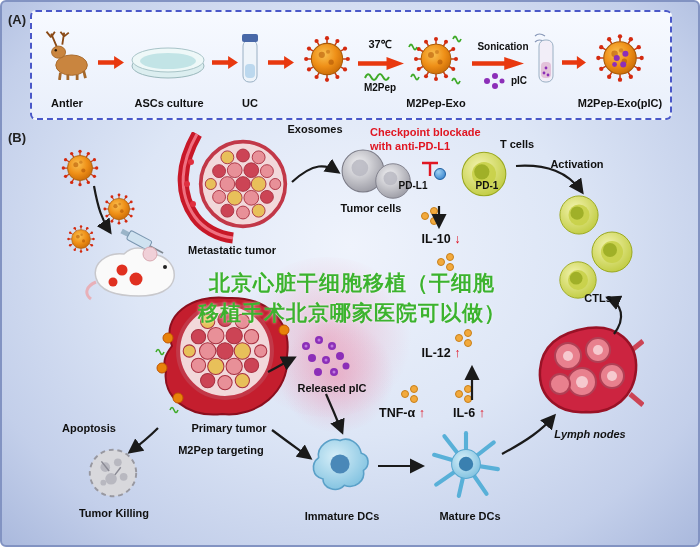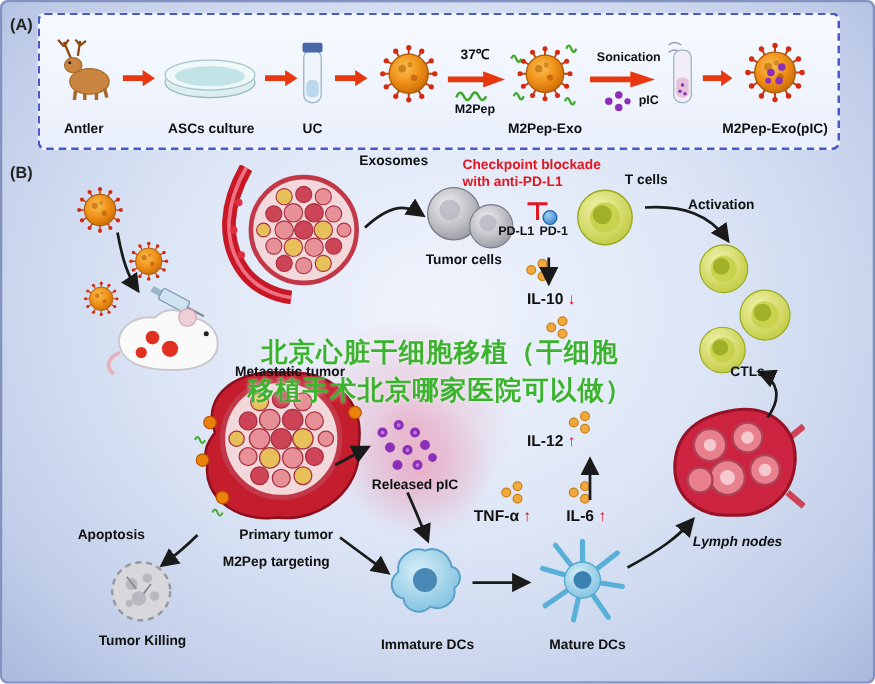--- a/index.html
+++ b/index.html
@@ -389,21 +389,21 @@
   <svg class="abs" style="left:165px; top:130px;" width="130" height="115" viewBox="0 0 130 115">
     <path d="M30,2 C14,30 10,60 28,85 C36,96 50,104 66,106" stroke="#c81828" stroke-width="11" fill="none"></path>
     <path d="M30,2 C14,30 10,60 28,85 C36,96 50,104 66,106" stroke="#ef7080" stroke-width="3" fill="none"></path>
     <g fill="#e03040">
         <circle cx="24" cy="30" r="3"></circle>
         <circle cx="20" cy="52" r="3"></circle>
         <circle cx="26" cy="72" r="3"></circle>
       </g>
     <use href="#cluster" x="30" y="6" width="92" height="92"></use>
   </svg>
-  <div class="lbl" style="left:168px; top:242px; width:124px;margin-top:48px;">Metastatic tumor</div>
+  <div class="lbl" style="left:168px; top:242px; width:124px;">Metastatic tumor</div>
 
   <svg class="abs" style="left:150px; top:284px;" width="145" height="140" viewBox="0 0 145 140">
     <path d="M20,60 C8,30 40,8 75,12 C115,10 140,35 135,70 C138,105 105,132 70,128 C35,132 10,110 14,85 C10,75 14,68 20,60 Z" fill="#c41e2e" stroke="#8c0f1e" stroke-width="2"></path>
     <use href="#cluster" x="22" y="14" width="102" height="102"></use>
     <g fill="#e8820a" stroke="#c05500">
       <circle cx="16" cy="52" r="5"></circle>
         <circle cx="10" cy="82" r="5"></circle>
         <circle cx="26" cy="112" r="5"></circle>
         <circle cx="132" cy="44" r="5"></circle>
     </g>
@@ -425,21 +425,21 @@
       <use href="#gcell"></use>
     </svg>
   <div class="lbl" style="left:326px; top:200px; width:86px;">Tumor cells</div>
 
   <div class="checkpoint" style="left:368px; top:124px; width:132px;">
     <div>Checkpoint blockade</div>
     <div>with anti-PD-L1</div>
   </div>
   <div class="lbl small" style="left:390px; top:178px; width:42px;">PD-L1</div>
   <div class="bdot" style="left:432px; top:166px;"></div>
-  <div class="lbl small" style="left:422px; top:178px; width:38px;">PD-1</div>
+  <div class="lbl small" style="left:466px; top:178px; width:38px;">PD-1</div>
 
   <svg class="abs" style="left:458px; top:148px;" width="48" height="48" viewBox="0 0 44 44">
       <use href="#tcell"></use>
     </svg>
   <div class="lbl" style="left:486px; top:136px; width:58px;">T cells</div>
   <div class="lbl" style="left:538px; top:156px; width:74px;">Activation</div>
 
   <svg class="abs" style="left:556px; top:192px;" width="42" height="42" viewBox="0 0 44 44">
       <use href="#tcell"></use>
     </svg>

